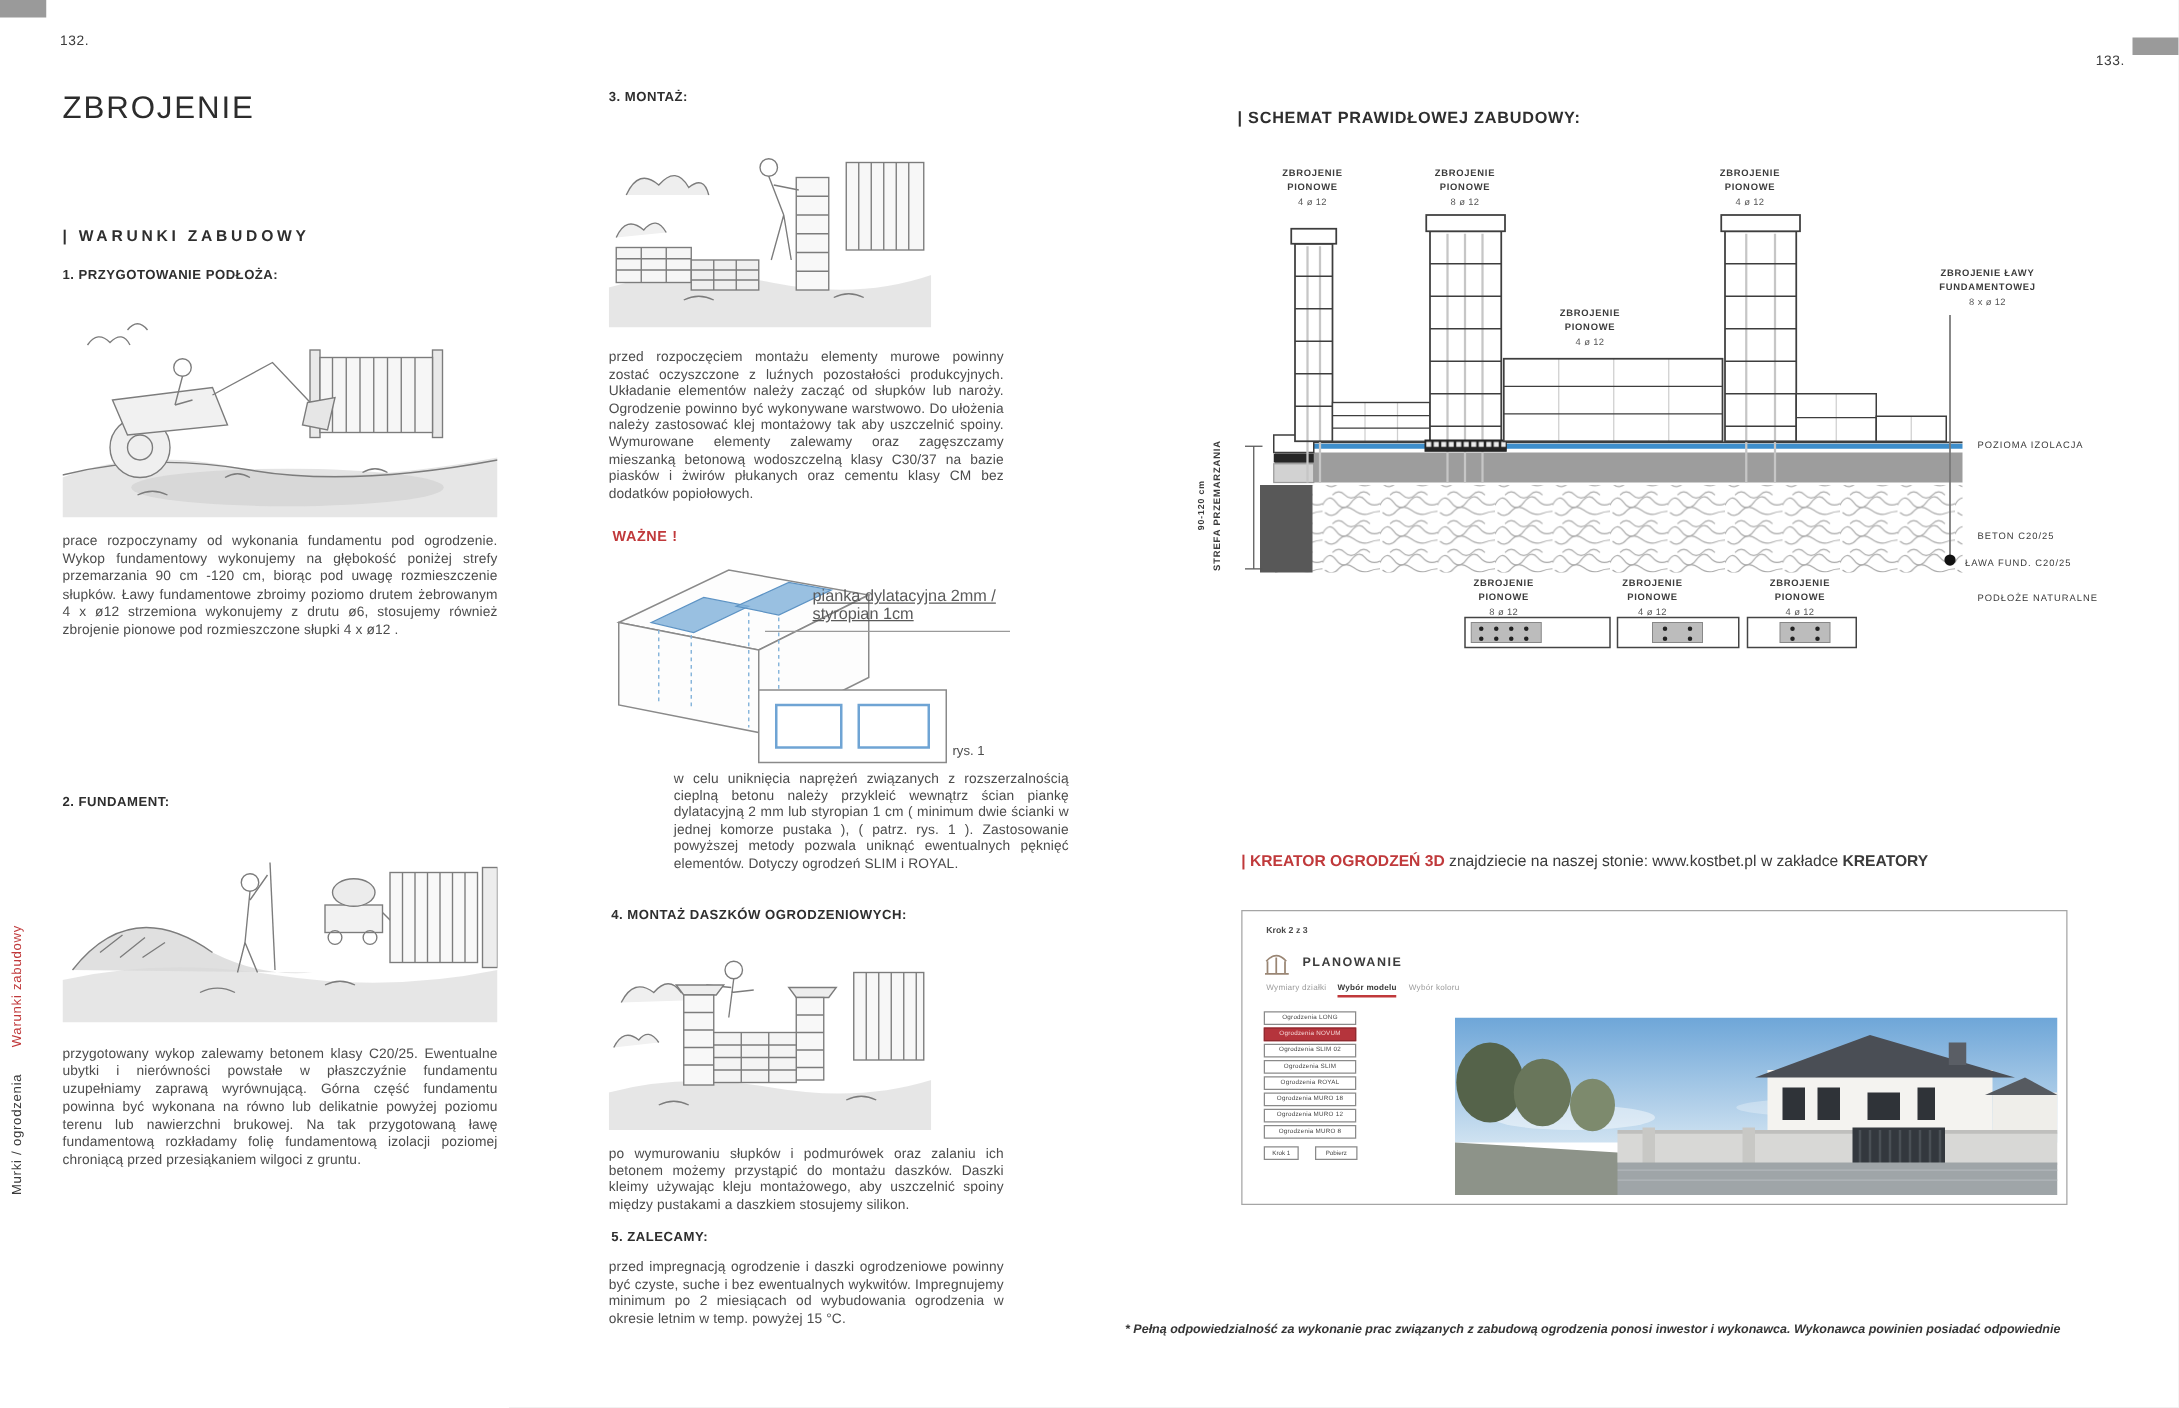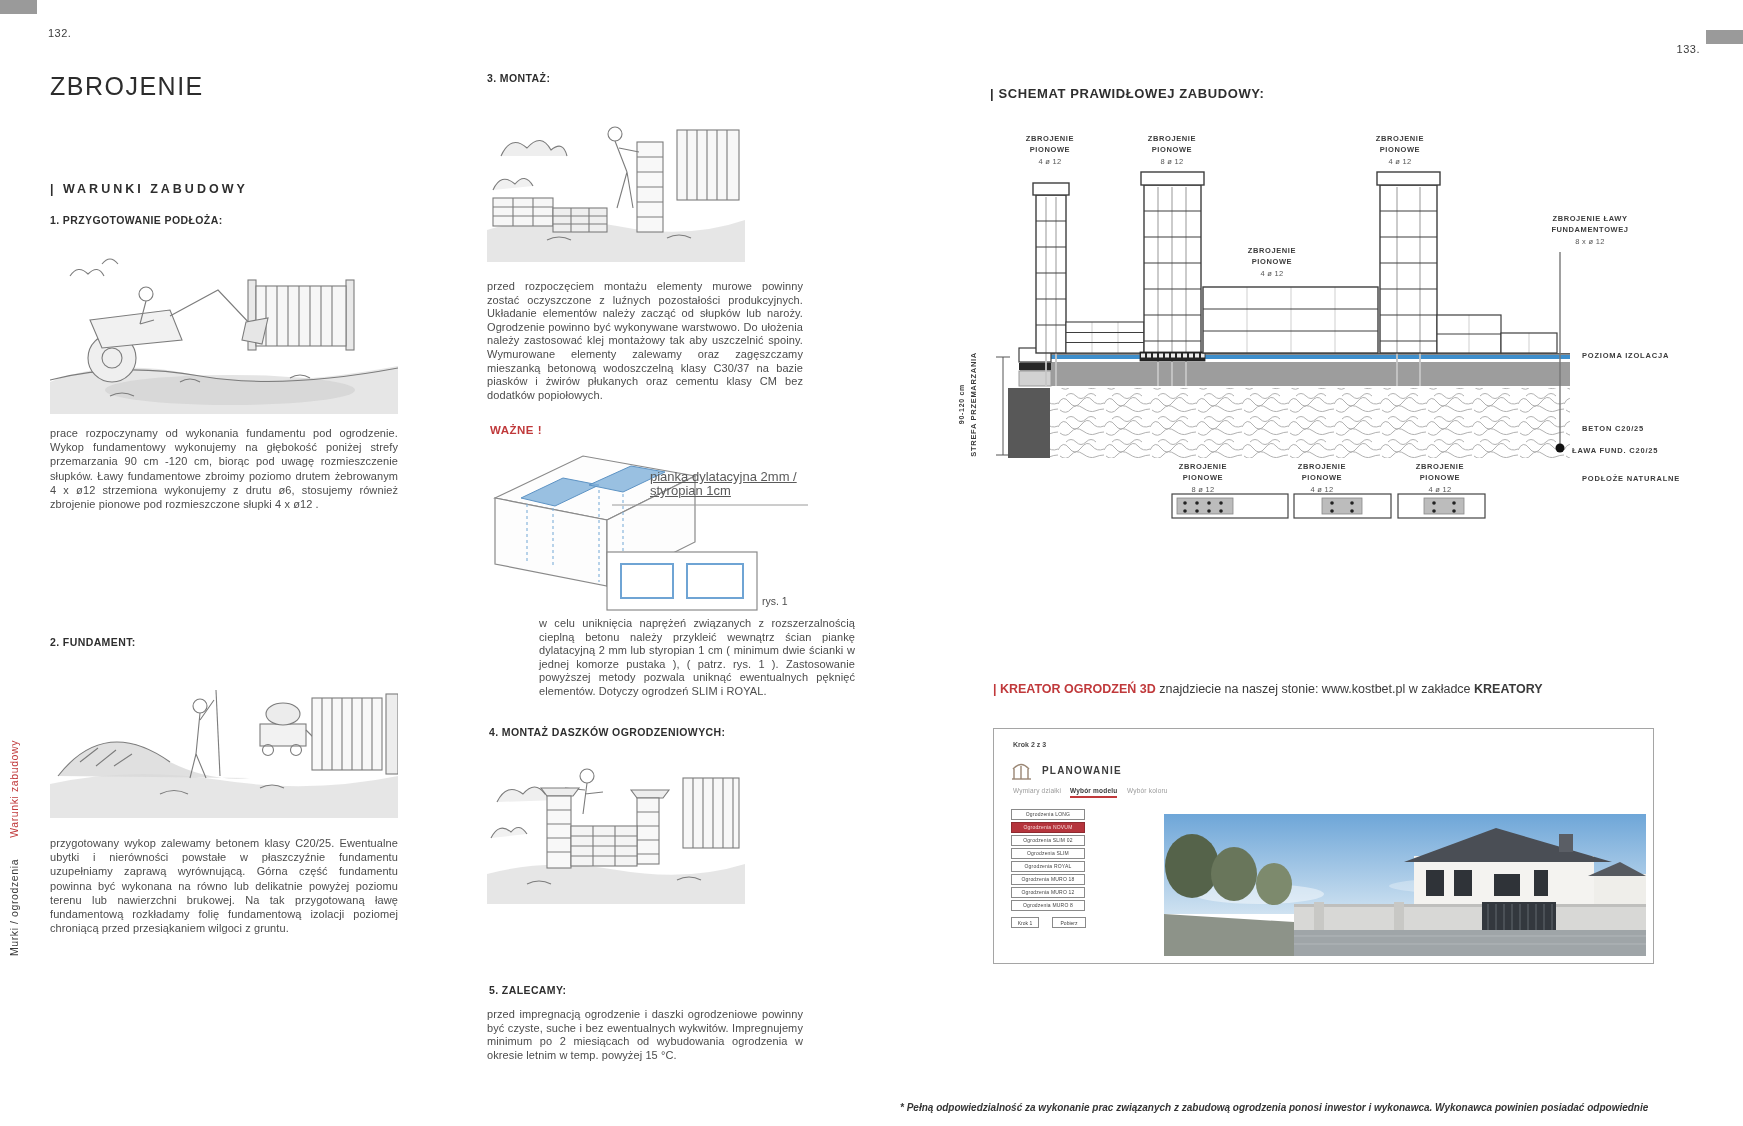--- a/index.html
+++ b/index.html
@@ -12,21 +12,21 @@
   .section-head{font-size:12.5px;letter-spacing:3px;color:#2e2e2e;font-weight:600;}
   .step-head{font-size:10.5px;letter-spacing:.4px;color:#2e2e2e;font-weight:700;}
   .para{font-size:11px;line-height:14.2px;text-align:justify;color:#4c4c4c;letter-spacing:.1px;}
   .para-m{font-size:11px;line-height:13.6px;text-align:justify;color:#4c4c4c;letter-spacing:.1px;}
   .important{font-size:11.5px;font-weight:700;color:#c0393b;letter-spacing:.5px;}
   .caption{font-size:13px;color:#5a5a5a;line-height:14px;text-decoration:underline;}
   .figlabel{font-size:10.5px;color:#4c4c4c;}
   .schema-title{font-size:13px;font-weight:700;letter-spacing:.6px;color:#2e2e2e;}
   .slabel{font-size:7.5px;font-weight:700;letter-spacing:.6px;color:#3c3c3c;text-align:center;line-height:1.5;}
   .slabel .val{font-weight:400;color:#555;letter-spacing:.3px;}
-  .sidelbl{font-size:7.5px;font-weight:700;letter-spacing:.8px;color:#3a3a3a;white-space:nowrap;text-align:center;}
+  .sidelbl{font-size:7.5px;font-weight:400;letter-spacing:.8px;color:#3a3a3a;white-space:nowrap;text-align:center;}
   .vtext{writing-mode:vertical-rl;transform:rotate(180deg);font-size:7px;font-weight:700;
          letter-spacing:.7px;color:#3a3a3a;white-space:nowrap;}
   .kreator-line{font-size:12.5px;color:#3a3a3a;}
   .kreator-line .red{color:#c0393b;font-weight:700;}
   .kreator-line .b{font-weight:700;}
   .footnote{font-size:10px;font-style:italic;font-weight:600;color:#353535;line-height:15px;}
   .spine-tag{font-size:10.5px;letter-spacing:.6px;white-space:nowrap;color:#3a3a3a;}
   .spine-tag .red{color:#c0393b;}
   
   .planner-box{border:1px solid #a5a5a5;background:#fff;}
@@ -182,20 +182,21 @@
       <rect x="150" y="56" width="22" height="66" fill="#f8f8f8"></rect>
       <path d="M150 70 H172 M150 84 H172 M150 98 H172 M150 112 H172"></path>
       <rect x="84" y="84" width="66" height="40" fill="#f4f4f4"></rect>
       <path d="M84 94 H150 M84 104 H150 M84 114 H150 M106 84 V124 M128 84 V124"></path>
       <rect x="196" y="36" width="56" height="70" fill="#f7f7f7"></rect>
       <path d="M206 36 V106 M216 36 V106 M226 36 V106 M236 36 V106 M246 36 V106"></path>
       <path d="M40 142 q12 -6 24 0 M190 138 q12 -6 24 0"></path>
     </g>
   </svg>
 
+  <div class="abs para-m" style="left:487px;top:917px;width:316px;">po wymurowaniu słupków i podmurówek oraz zalaniu ich betonem możemy przystąpić do montażu daszków. Daszki kleimy używając kleju montażowego, aby uszczelnić spoiny między pustakami  a daszkiem stosujemy silikon.</div>
 
   <div class="abs step-head" style="left:489px;top:984px;">5. ZALECAMY:</div>
   <div class="abs para-m" style="left:487px;top:1008px;width:316px;">przed impregnacją ogrodzenie i daszki ogrodzeniowe powinny być czyste, suche i bez ewentualnych wykwitów. Impregnujemy minimum po 2 miesiącach od wybudowania ogrodzenia w okresie letnim  w temp. powyżej 15 °C.</div>
 
   <div class="abs schema-title" style="left:990px;top:86px;">| SCHEMAT PRAWIDŁOWEJ ZABUDOWY:</div>
 
   <svg class="abs" style="left:900px;top:115px;" width="810" height="430" viewBox="900 115 810 430">
     <defs>
       <pattern id="squig" x="0" y="0" width="46" height="23" patternUnits="userSpaceOnUse">
         <g stroke="#a8a8a8" stroke-width=".9" fill="none">
@@ -425,17 +426,17 @@
       <rect x="318" y="88" width="74" height="30" fill="#33383e"></rect>
       <g stroke="#4a5056" stroke-width="2">
           <path d="M324 90 V118 M332 90 V118 M340 90 V118 M348 90 V118 M356 90 V118 M364 90 V118 M372 90 V118 M380 90 V118 M388 90 V118"></path>
         </g>
       <rect x="0" y="116" width="482" height="26" fill="#9fa5a8"></rect>
       <path d="M0 122 H482 M0 130 H482" stroke="#b2b7ba" stroke-width="1"></path>
       <polygon points="0,100 130,108 130,142 0,142" fill="#8d9389"></polygon>
     </svg>
   </div>
 
-  <div class="abs footnote" style="left:900px;top:1056px;width:812px;margin-top:44px;">
+  <div class="abs footnote" style="left:900px;top:1056px;width:812px;">
     <div>* Pełną odpowiedzialność za wykonanie prac związanych z zabudową ogrodzenia ponosi inwestor i wykonawca. Wykonawca powinien posiadać odpowiednie</div>
   </div>
 
 </div>
 
 </body></html>

